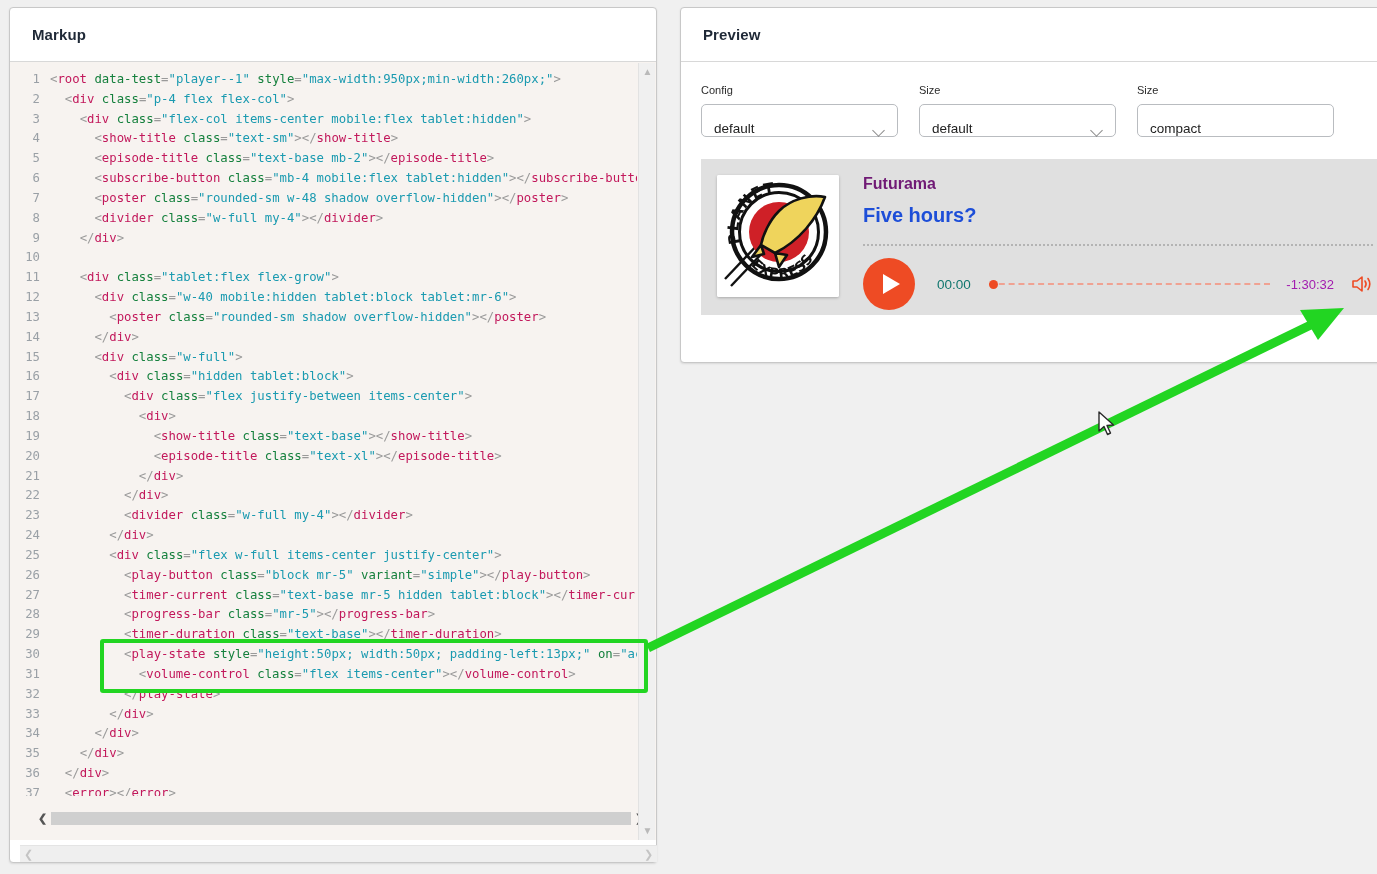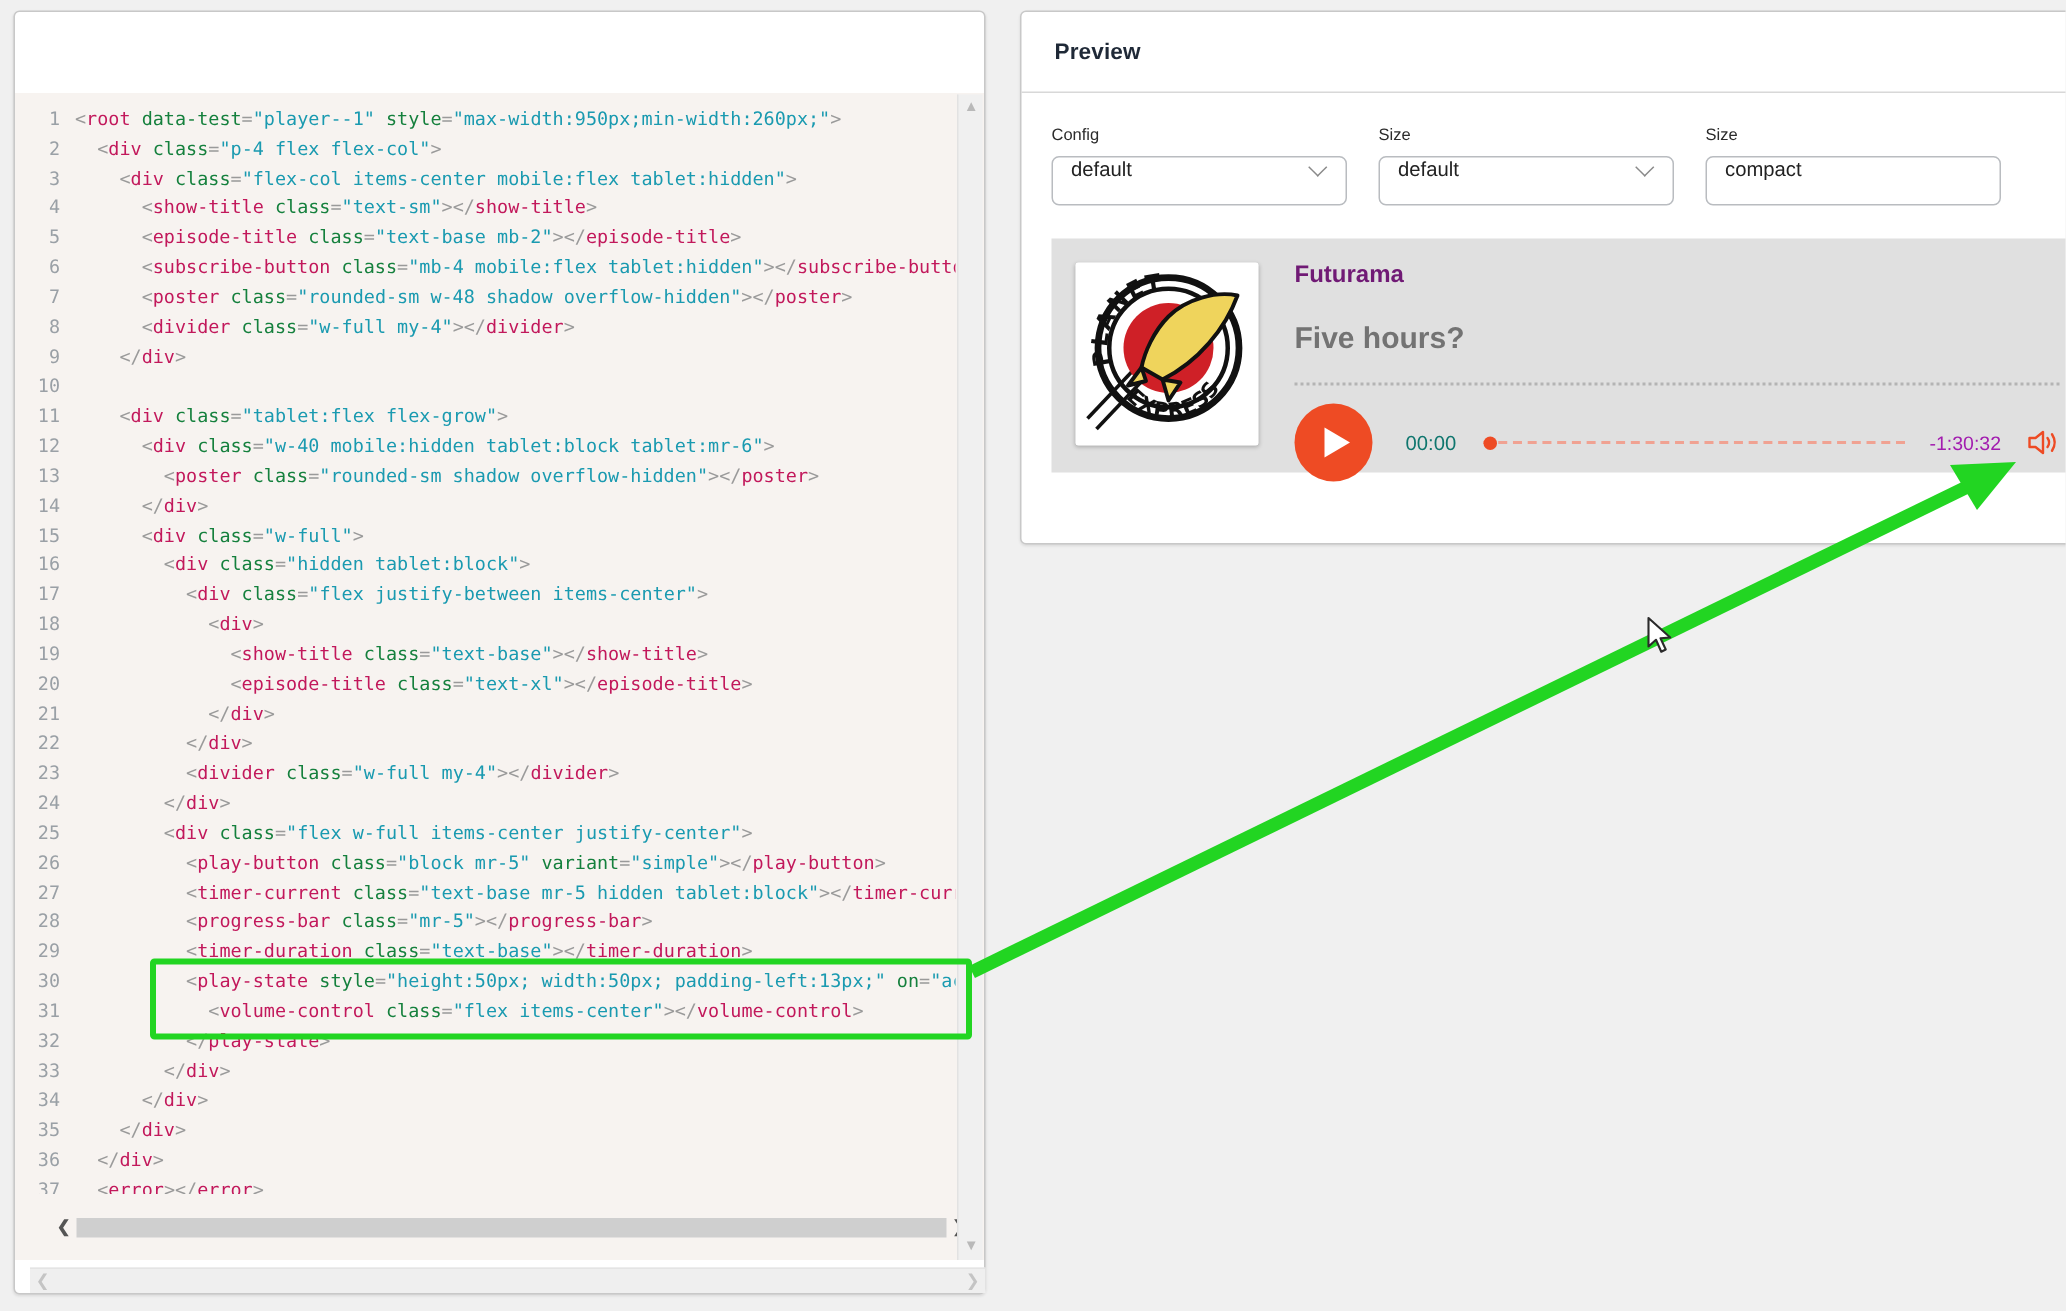--- a/index.html
+++ b/index.html
@@ -164,21 +164,21 @@
     margin-bottom: 8px;
     display: block;
   }
   .select {
     position: relative;
     height: 33px;
     border: 1px solid #b9bcc0;
     border-radius: 5px;
     background: #fff;
     display: flex;
-    align-items: flex-start;
+    align-items: flex-end;
     padding: 0 12px;
     font-size: 13.5px;
     color: #222;
     box-sizing: border-box;
   }
   .select.focused { border: 1.6px solid #2c2c2c; }
   .select.muted .select-value { color: #8a8a8a; }
   .select-value { flex: 1; overflow: hidden; white-space: nowrap; }
   .select-caret {
     width: 12px; height: 12px;
@@ -223,24 +223,24 @@
     height: 122px;
     box-sizing: border-box;
   }
   .show-title {
     color: #701a75;
     font-size: 16px;
     font-weight: bold;
     line-height: 18px;
   }
   .episode-title {
-    color: #737373;
+    color: #1d4ed8;
     font-size: 20px;
     font-weight: bold;
-    margin-top: 20px;
+    margin-top: 9px;
     line-height: 26px;
   }
   .divider-dotted {
     margin-top: 16px;
     border-top: 2px dotted #b4b4b4;
     width: 100%;
   }
   .player-controls {
     margin-top: 12px;
     display: flex;
@@ -321,20 +321,23 @@
     left: 1097px; top: 411px;
     pointer-events: none;
   }
 </style>
 </head>
 <body>
 
 <div id="root">
 
   <div class="panel" id="markup-panel">
+    <div class="panel-header">
+      <span class="panel-title">Markup</span>
+    </div>
 
     <div class="code-area">
       <div class="code-scroll">
         <div class="code-lines" id="code-lines"><span class="ln"><span class="lnum">1</span><span class="punc">&lt;</span><span class="tag">root</span> <span class="attr">data-test</span><span class="punc">=</span><span class="val">"player--1"</span> <span class="attr">style</span><span class="punc">=</span><span class="val">"max-width:950px;min-width:260px;"</span><span class="punc">&gt;</span></span><span class="ln"><span class="lnum">2</span>  <span class="punc">&lt;</span><span class="tag">div</span> <span class="attr">class</span><span class="punc">=</span><span class="val">"p-4 flex flex-col"</span><span class="punc">&gt;</span></span><span class="ln"><span class="lnum">3</span>    <span class="punc">&lt;</span><span class="tag">div</span> <span class="attr">class</span><span class="punc">=</span><span class="val">"flex-col items-center mobile:flex tablet:hidden"</span><span class="punc">&gt;</span></span><span class="ln"><span class="lnum">4</span>      <span class="punc">&lt;</span><span class="tag">show-title</span> <span class="attr">class</span><span class="punc">=</span><span class="val">"text-sm"</span><span class="punc">&gt;</span><span class="punc">&lt;/</span><span class="tag">show-title</span><span class="punc">&gt;</span></span><span class="ln"><span class="lnum">5</span>      <span class="punc">&lt;</span><span class="tag">episode-title</span> <span class="attr">class</span><span class="punc">=</span><span class="val">"text-base mb-2"</span><span class="punc">&gt;</span><span class="punc">&lt;/</span><span class="tag">episode-title</span><span class="punc">&gt;</span></span><span class="ln"><span class="lnum">6</span>      <span class="punc">&lt;</span><span class="tag">subscribe-button</span> <span class="attr">class</span><span class="punc">=</span><span class="val">"mb-4 mobile:flex tablet:hidden"</span><span class="punc">&gt;</span><span class="punc">&lt;/</span><span class="tag">subscribe-button</span></span><span class="ln"><span class="lnum">7</span>      <span class="punc">&lt;</span><span class="tag">poster</span> <span class="attr">class</span><span class="punc">=</span><span class="val">"rounded-sm w-48 shadow overflow-hidden"</span><span class="punc">&gt;</span><span class="punc">&lt;/</span><span class="tag">poster</span><span class="punc">&gt;</span></span><span class="ln"><span class="lnum">8</span>      <span class="punc">&lt;</span><span class="tag">divider</span> <span class="attr">class</span><span class="punc">=</span><span class="val">"w-full my-4"</span><span class="punc">&gt;</span><span class="punc">&lt;/</span><span class="tag">divider</span><span class="punc">&gt;</span></span><span class="ln"><span class="lnum">9</span>    <span class="punc">&lt;/</span><span class="tag">div</span><span class="punc">&gt;</span></span><span class="ln"><span class="lnum">10</span></span><span class="ln"><span class="lnum">11</span>    <span class="punc">&lt;</span><span class="tag">div</span> <span class="attr">class</span><span class="punc">=</span><span class="val">"tablet:flex flex-grow"</span><span class="punc">&gt;</span></span><span class="ln"><span class="lnum">12</span>      <span class="punc">&lt;</span><span class="tag">div</span> <span class="attr">class</span><span class="punc">=</span><span class="val">"w-40 mobile:hidden tablet:block tablet:mr-6"</span><span class="punc">&gt;</span></span><span class="ln"><span class="lnum">13</span>        <span class="punc">&lt;</span><span class="tag">poster</span> <span class="attr">class</span><span class="punc">=</span><span class="val">"rounded-sm shadow overflow-hidden"</span><span class="punc">&gt;</span><span class="punc">&lt;/</span><span class="tag">poster</span><span class="punc">&gt;</span></span><span class="ln"><span class="lnum">14</span>      <span class="punc">&lt;/</span><span class="tag">div</span><span class="punc">&gt;</span></span><span class="ln"><span class="lnum">15</span>      <span class="punc">&lt;</span><span class="tag">div</span> <span class="attr">class</span><span class="punc">=</span><span class="val">"w-full"</span><span class="punc">&gt;</span></span><span class="ln"><span class="lnum">16</span>        <span class="punc">&lt;</span><span class="tag">div</span> <span class="attr">class</span><span class="punc">=</span><span class="val">"hidden tablet:block"</span><span class="punc">&gt;</span></span><span class="ln"><span class="lnum">17</span>          <span class="punc">&lt;</span><span class="tag">div</span> <span class="attr">class</span><span class="punc">=</span><span class="val">"flex justify-between items-center"</span><span class="punc">&gt;</span></span><span class="ln"><span class="lnum">18</span>            <span class="punc">&lt;</span><span class="tag">div</span><span class="punc">&gt;</span></span><span class="ln"><span class="lnum">19</span>              <span class="punc">&lt;</span><span class="tag">show-title</span> <span class="attr">class</span><span class="punc">=</span><span class="val">"text-base"</span><span class="punc">&gt;</span><span class="punc">&lt;/</span><span class="tag">show-title</span><span class="punc">&gt;</span></span><span class="ln"><span class="lnum">20</span>              <span class="punc">&lt;</span><span class="tag">episode-title</span> <span class="attr">class</span><span class="punc">=</span><span class="val">"text-xl"</span><span class="punc">&gt;</span><span class="punc">&lt;/</span><span class="tag">episode-title</span><span class="punc">&gt;</span></span><span class="ln"><span class="lnum">21</span>            <span class="punc">&lt;/</span><span class="tag">div</span><span class="punc">&gt;</span></span><span class="ln"><span class="lnum">22</span>          <span class="punc">&lt;/</span><span class="tag">div</span><span class="punc">&gt;</span></span><span class="ln"><span class="lnum">23</span>          <span class="punc">&lt;</span><span class="tag">divider</span> <span class="attr">class</span><span class="punc">=</span><span class="val">"w-full my-4"</span><span class="punc">&gt;</span><span class="punc">&lt;/</span><span class="tag">divider</span><span class="punc">&gt;</span></span><span class="ln"><span class="lnum">24</span>        <span class="punc">&lt;/</span><span class="tag">div</span><span class="punc">&gt;</span></span><span class="ln"><span class="lnum">25</span>        <span class="punc">&lt;</span><span class="tag">div</span> <span class="attr">class</span><span class="punc">=</span><span class="val">"flex w-full items-center justify-center"</span><span class="punc">&gt;</span></span><span class="ln"><span class="lnum">26</span>          <span class="punc">&lt;</span><span class="tag">play-button</span> <span class="attr">class</span><span class="punc">=</span><span class="val">"block mr-5"</span> <span class="attr">variant</span><span class="punc">=</span><span class="val">"simple"</span><span class="punc">&gt;</span><span class="punc">&lt;/</span><span class="tag">play-button</span><span class="punc">&gt;</span></span><span class="ln"><span class="lnum">27</span>          <span class="punc">&lt;</span><span class="tag">timer-current</span> <span class="attr">class</span><span class="punc">=</span><span class="val">"text-base mr-5 hidden tablet:block"</span><span class="punc">&gt;</span><span class="punc">&lt;/</span><span class="tag">timer-current</span></span><span class="ln"><span class="lnum">28</span>          <span class="punc">&lt;</span><span class="tag">progress-bar</span> <span class="attr">class</span><span class="punc">=</span><span class="val">"mr-5"</span><span class="punc">&gt;</span><span class="punc">&lt;/</span><span class="tag">progress-bar</span><span class="punc">&gt;</span></span><span class="ln"><span class="lnum">29</span>          <span class="punc">&lt;</span><span class="tag">timer-duration</span> <span class="attr">class</span><span class="punc">=</span><span class="val">"text-base"</span><span class="punc">&gt;</span><span class="punc">&lt;/</span><span class="tag">timer-duration</span><span class="punc">&gt;</span></span><span class="ln"><span class="lnum">30</span>          <span class="punc">&lt;</span><span class="tag">play-state</span> <span class="attr">style</span><span class="punc">=</span><span class="val">"height:50px; width:50px; padding-left:13px;"</span> <span class="attr">on</span><span class="punc">=</span><span class="val">"active"</span></span><span class="ln"><span class="lnum">31</span>            <span class="punc">&lt;</span><span class="tag">volume-control</span> <span class="attr">class</span><span class="punc">=</span><span class="val">"flex items-center"</span><span class="punc">&gt;</span><span class="punc">&lt;/</span><span class="tag">volume-control</span><span class="punc">&gt;</span></span><span class="ln"><span class="lnum">32</span>          <span class="punc">&lt;/</span><span class="tag">play-state</span><span class="punc">&gt;</span></span><span class="ln"><span class="lnum">33</span>        <span class="punc">&lt;/</span><span class="tag">div</span><span class="punc">&gt;</span></span><span class="ln"><span class="lnum">34</span>      <span class="punc">&lt;/</span><span class="tag">div</span><span class="punc">&gt;</span></span><span class="ln"><span class="lnum">35</span>    <span class="punc">&lt;/</span><span class="tag">div</span><span class="punc">&gt;</span></span><span class="ln"><span class="lnum">36</span>  <span class="punc">&lt;/</span><span class="tag">div</span><span class="punc">&gt;</span></span><span class="ln"><span class="lnum">37</span>  <span class="punc">&lt;</span><span class="tag">error</span><span class="punc">&gt;</span><span class="punc">&lt;/</span><span class="tag">error</span><span class="punc">&gt;</span></span></div>
       </div>
 
       <div class="h-scroll-inner">
         <div class="arrow">❮</div>
         <div class="track"></div>
         <div class="arrow">❯</div>

